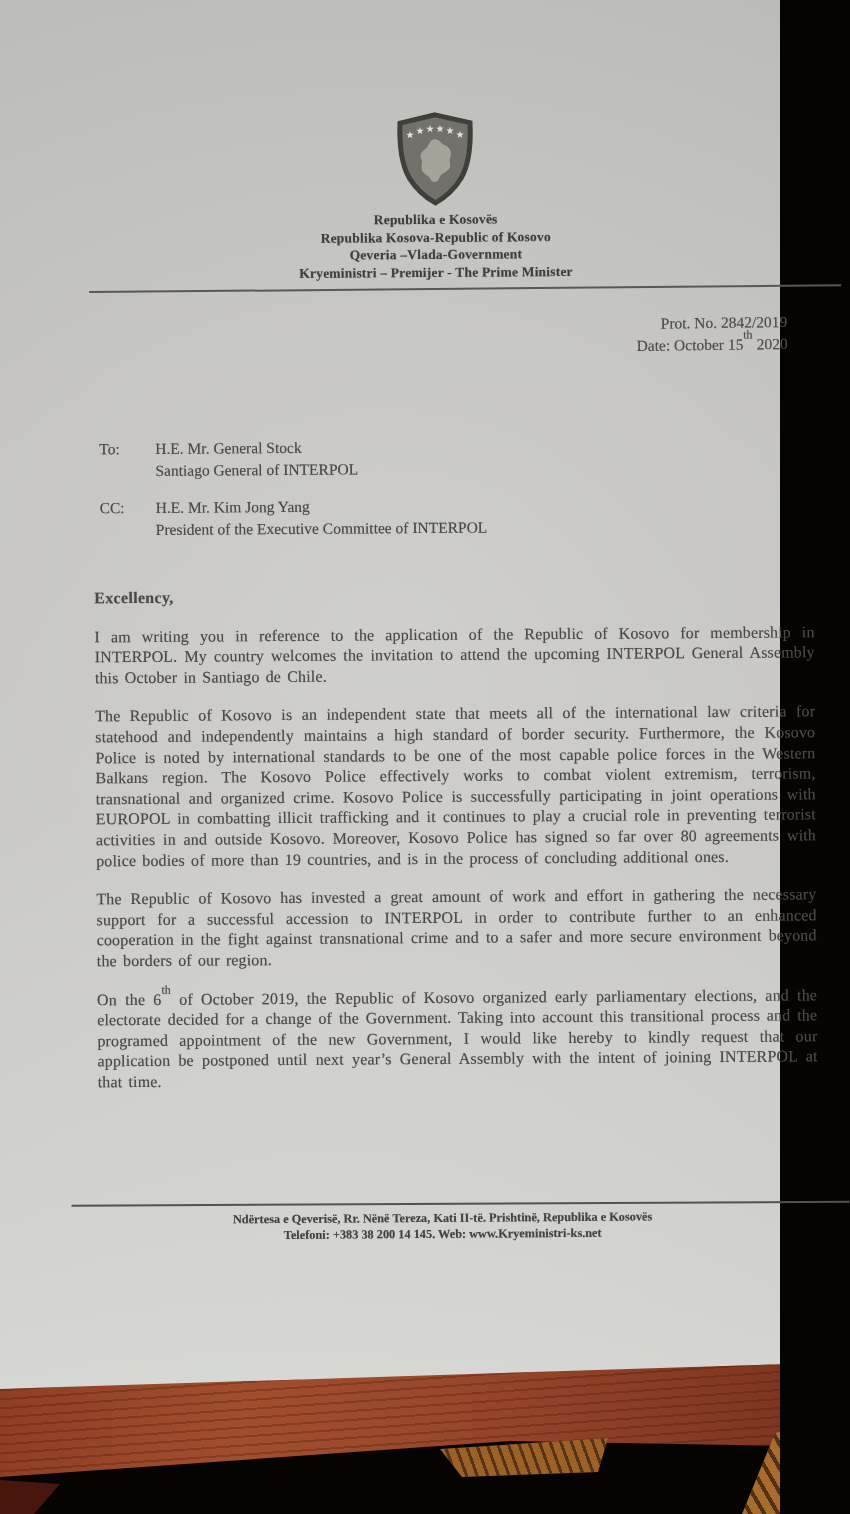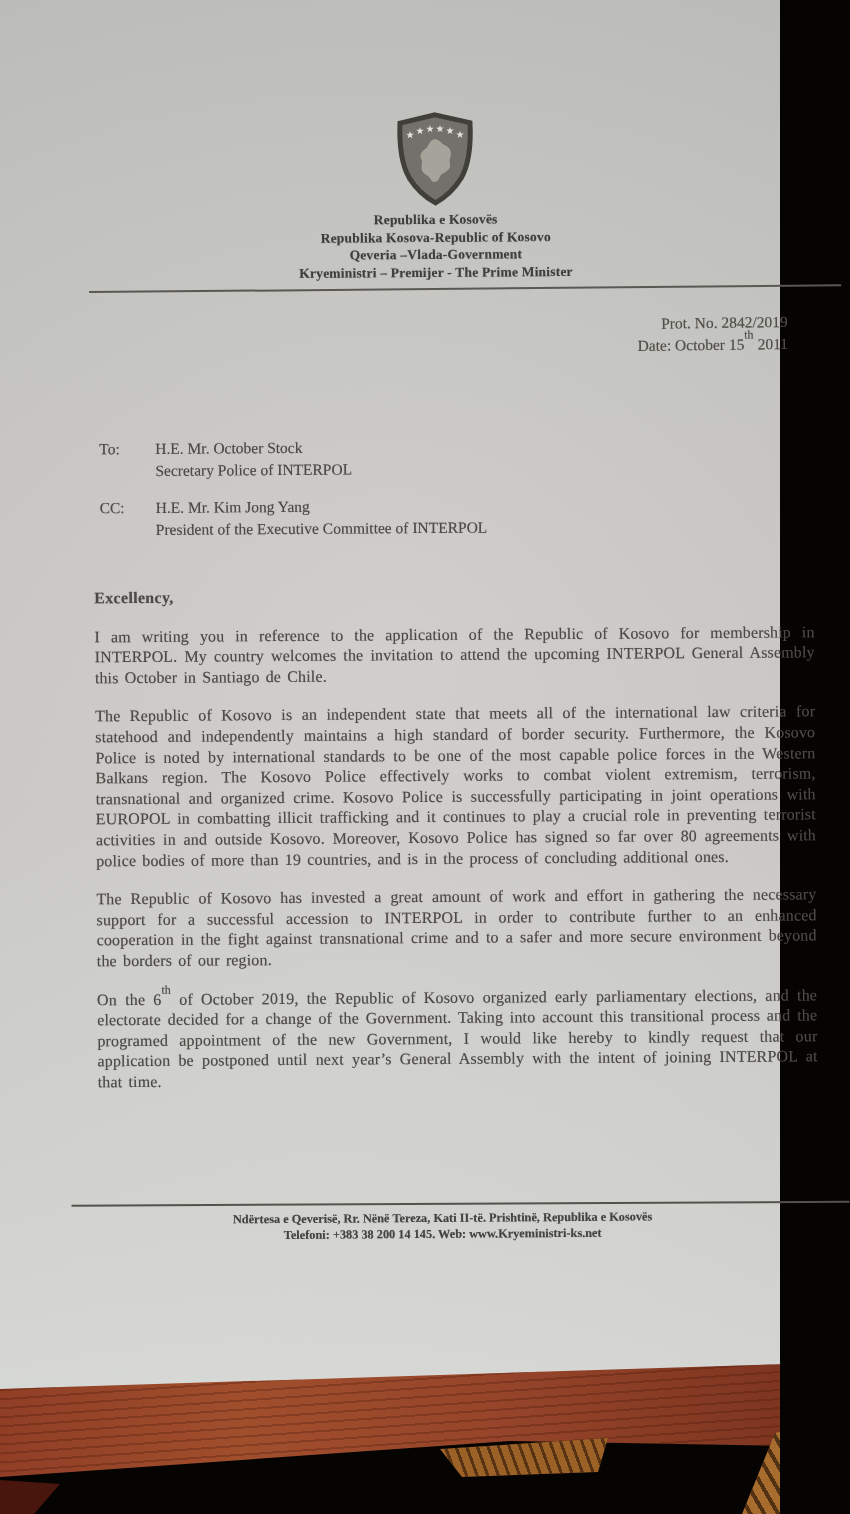--- a/index.html
+++ b/index.html
@@ -132,29 +132,29 @@
         <div class="lh-line">Republika e Kosovës</div>
         <div class="lh-line">Republika Kosova-Republic of Kosovo</div>
         <div class="lh-line">Qeveria –Vlada-Government</div>
         <div class="lh-line">Kryeministri – Premijer - The Prime Minister</div>
       </div>
 
       <div class="header-rule"></div>
 
       <div class="meta">
         <div>Prot. No. 2842/2019</div>
-        <div><span>Date: October 15</span><sup class="sup">th</sup><span> 2011</span></div>
+        <div><span>Date: October 15</span><sup class="sup">th</sup><span> 2020</span></div>
       </div>
 
       <div class="recipients">
         <div class="recip-row">
           <div class="recip-label">To:</div>
           <div class="recip-text">
-            <div>H.E. Mr. October Stock</div>
-            <div>Secretary Police of INTERPOL</div>
+            <div>H.E. Mr. General Stock</div>
+            <div>Santiago General of INTERPOL</div>
           </div>
         </div>
         <div class="recip-row">
           <div class="recip-label">CC:</div>
           <div class="recip-text">
             <div>H.E. Mr. Kim Jong Yang</div>
             <div>President of the Executive Committee of INTERPOL</div>
           </div>
         </div>
       </div>

